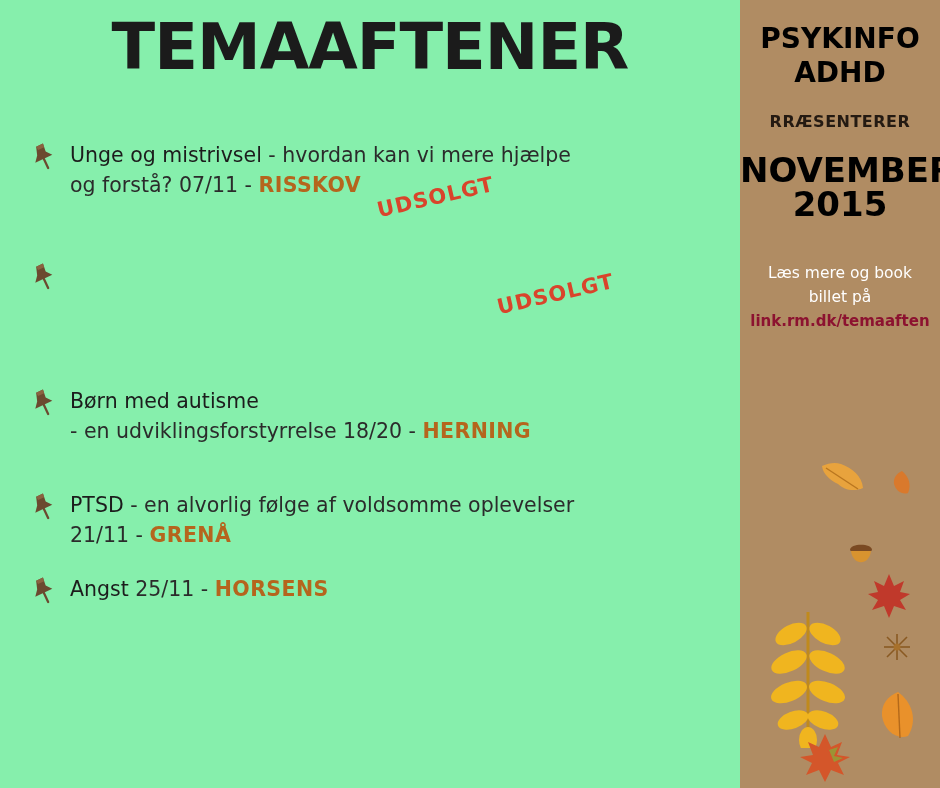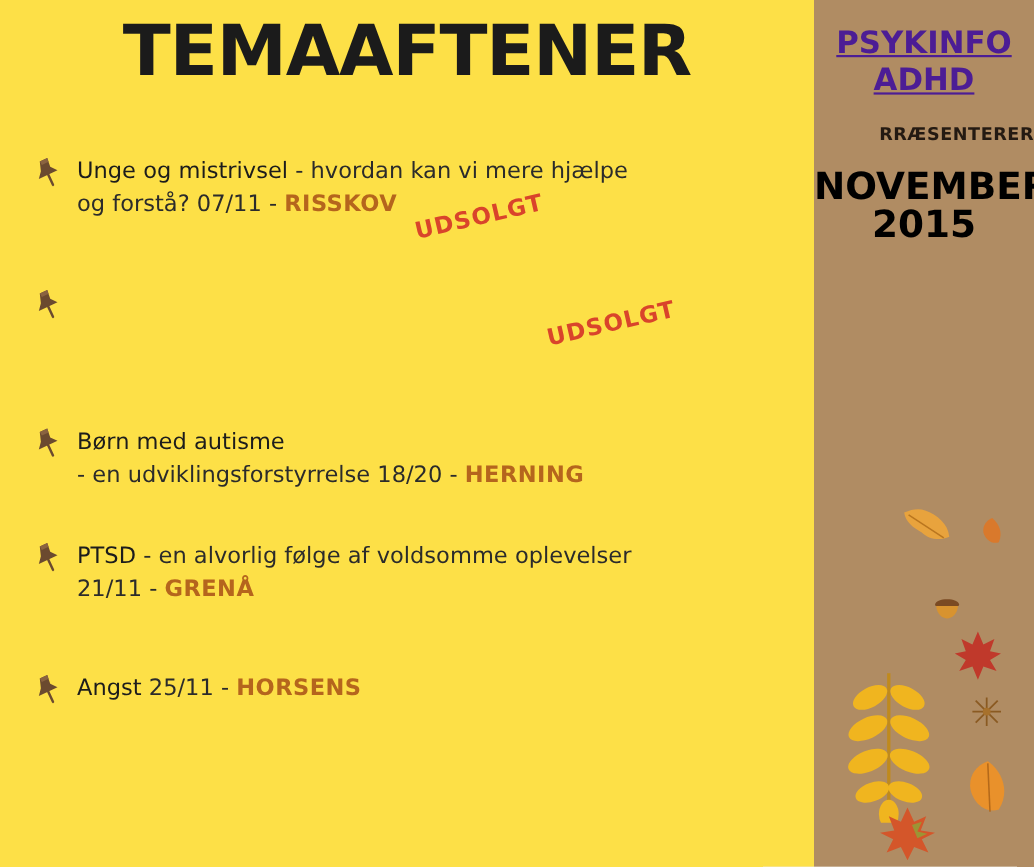--- a/index.html
+++ b/index.html
@@ -13,21 +13,21 @@
     width: 940px; height: 788px;
     background: #ece8e1;
     overflow: hidden;
   }
 
   
   .left {
     position: absolute;
     left: 0; top: 0;
     width: 740px; height: 788px;
-    background: #fde047;
+    background: #86efac;
   }
 
   .poster-title {
     position: absolute;
     left: 0; top: 10px;
     width: 740px;
     text-align: center;
     font-size: 64px;
     font-weight: bold;
     letter-spacing: -1px;
@@ -78,30 +78,29 @@
   
   .right {
     position: absolute;
     right: 0; top: 0;
     width: 200px; height: 788px;
     background: #b08c63;
   }
   .brand {
     margin-top: 22px;
     text-align: center;
-    color: #4c1d95;
+    color: #000000;
     font-weight: bold;
     font-size: 28px;
     line-height: 34px;
     font-family: "DejaVu Sans", sans-serif;
-    text-decoration: underline;
   }
   .presents {
     margin-top: 22px;
-    text-align: right;
+    text-align: center;
     color: #241a12;
     font-weight: bold;
     font-size: 16px;
     letter-spacing: 0.5px;
     font-family: "DejaVu Sans", sans-serif;
   }
   .month {
     margin-top: 22px;
     text-align: center;
     color: #000000;
@@ -181,21 +180,21 @@
           </svg>
         </span>
         <div class="event-line">
           <span class="b">Børn med autisme</span>
         </div>
         <div class="event-line second">
           <span> - en udviklingsforstyrrelse 18/20 - </span><span class="place">HERNING</span>
         </div>
       </div>
 
-      <div class="event" style="margin-bottom:60px;">
+      <div class="event" style="margin-bottom:24px;">
         <span class="pin">
           <svg viewBox="0 0 32 32" width="30" height="30">
             <g transform="rotate(-25 16 16)">
               <path d="M14 3 L22 3 L21 12 L26 18 L6 18 L11 12 Z" fill="#6b4a2f"></path>
               <path d="M16 18 L16 29" stroke="#6b4a2f" stroke-width="2.4" stroke-linecap="round"></path>
               <path d="M14 3 L22 3 L21.6 7 L14.4 7 Z" fill="#8a6340"></path>
             </g>
           </svg>
         </span>
         <div class="event-line">
@@ -231,20 +230,25 @@
       <div>ADHD</div>
     </div>
 
     <div class="presents">RRÆSENTERER</div>
 
     <div class="month">
       <div>NOVEMBER</div>
       <div>2015</div>
     </div>
 
+    <div class="book">
+      <div>Læs mere og book</div>
+      <div>billet på</div>
+      <div class="link">link.rm.dk/temaaften</div>
+    </div>
 
     <div class="leaves">
 
       <svg class="leaf" style="left:76px; top:22px;" width="50" height="44" viewBox="0 0 50 44">
         <path d="M25 2 C36 6 46 14 47 26 C38 30 28 28 22 22 C14 18 7 12 6 4 C13 1 19 0 25 2 Z" fill="#e8a33d"></path>
         <path d="M10 6 L42 27" stroke="#b9761f" stroke-width="1.4"></path>
       </svg>
       <svg class="leaf" style="left:150px; top:30px;" width="24" height="26" viewBox="0 0 24 26">
         <path d="M12 1 C18 6 22 14 18 23 C12 25 6 21 4 14 C3 8 7 3 12 1 Z" fill="#d9792c"></path>
       </svg>

